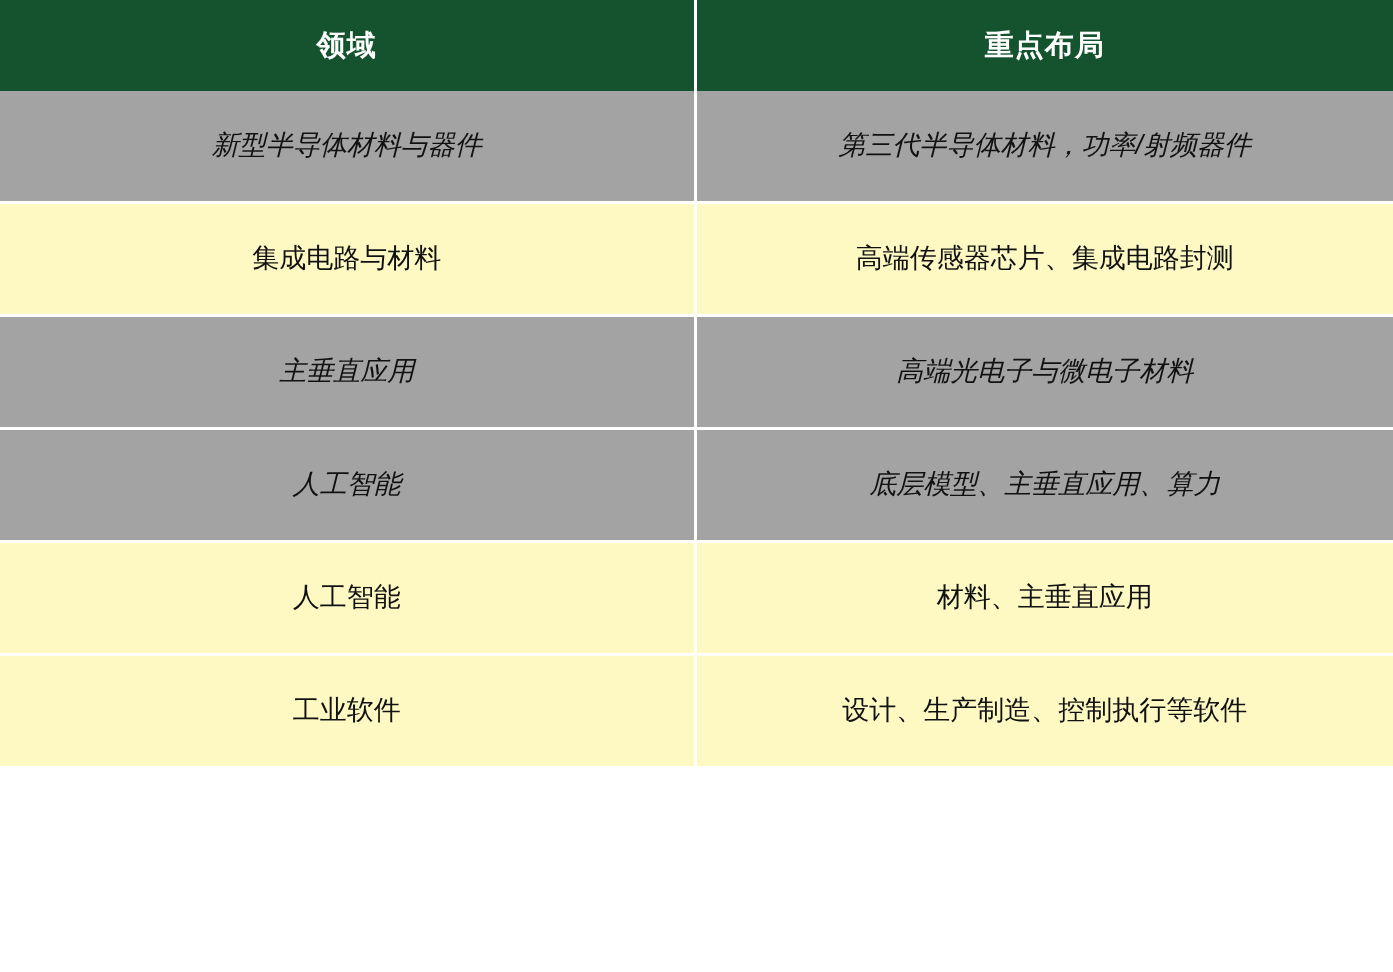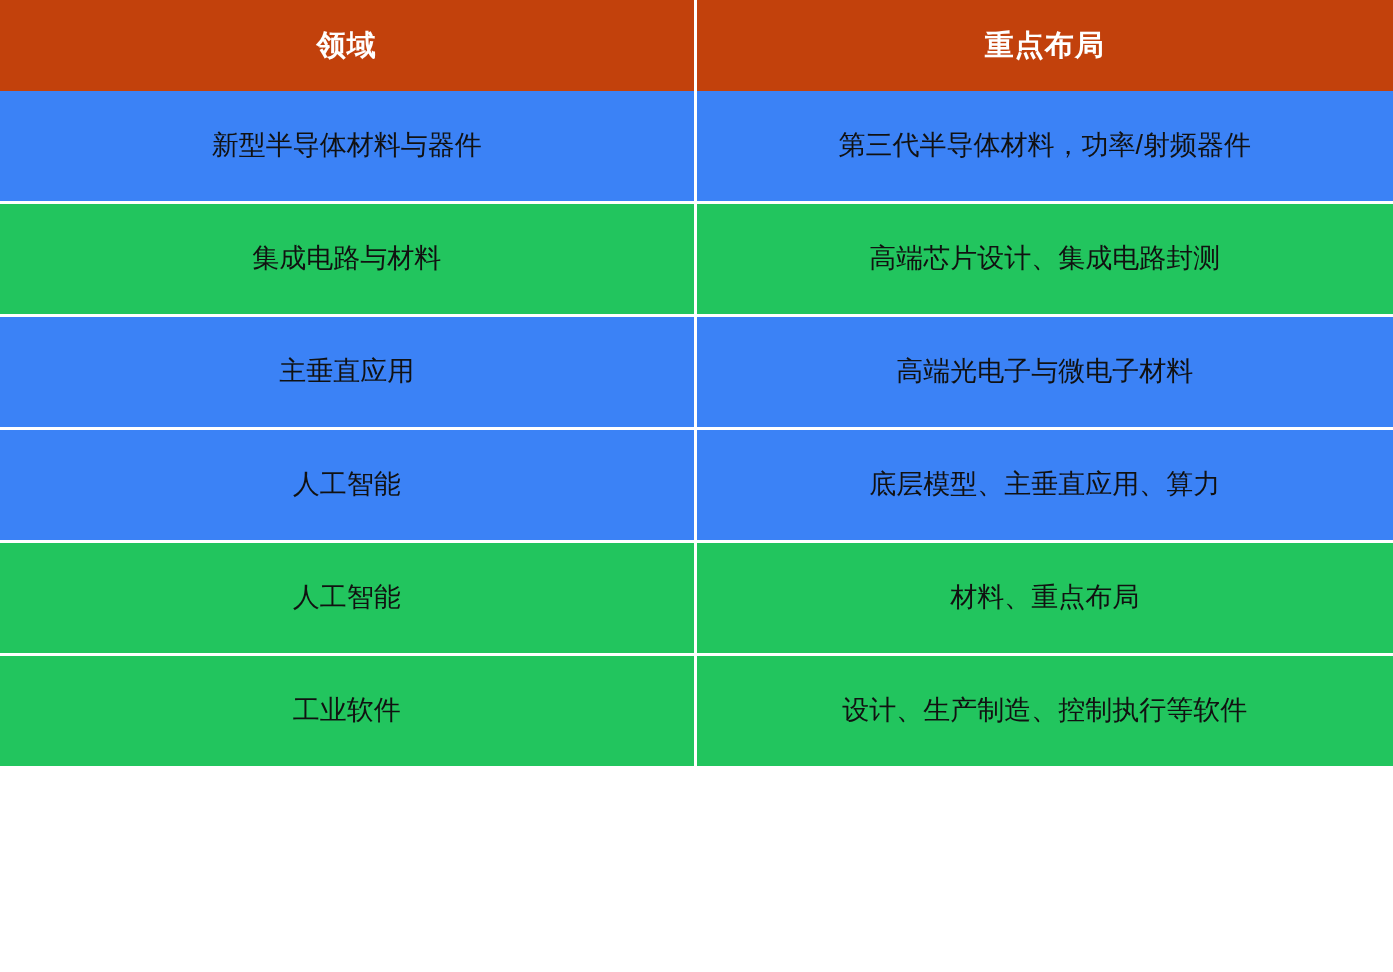--- a/index.html
+++ b/index.html
@@ -20,21 +20,21 @@
   }
   table.data-table {
     width: 1393px;
     border-collapse: collapse;
     table-layout: fixed;
   }
   col.col-domain { width: 695px; }
   col.col-focus  { width: 698px; }
 
   thead th {
-    background: #c2410c;
+    background: #14532d;
     color: #ffffff;
     font-size: 29px;
     font-weight: bold;
     height: 91px;
     text-align: center;
     vertical-align: middle;
     padding: 0;
     border-right: 3px solid #ffffff;
     letter-spacing: 1px;
   }
@@ -47,22 +47,22 @@
     vertical-align: middle;
     padding: 0 14px;
     height: 110px;
     border-right: 3px solid #ffffff;
     border-bottom: 3px solid #ffffff;
     line-height: 1.3;
   }
   tbody td:last-child { border-right: none; }
   tbody tr:last-child td { border-bottom: none; }
 
-  tbody tr.shade-dark td  { background: #3b82f6; }
-  tbody tr.shade-light td { background: #22c55e; }
+  tbody tr.shade-dark td  { background: #a3a3a3; font-style: italic; }
+  tbody tr.shade-light td { background: #fef9c3; }
 </style>
 </head>
 <body>
 
 <div class="table-wrap">
   <table class="data-table">
     <colgroup>
       <col class="col-domain">
       <col class="col-focus">
     </colgroup>
@@ -72,33 +72,33 @@
         <th>重点布局</th>
       </tr>
     </thead>
     <tbody>
       <tr class="shade-dark">
         <td>新型半导体材料与器件</td>
         <td>第三代半导体材料，功率/射频器件</td>
       </tr>
       <tr class="shade-light">
         <td>集成电路与材料</td>
-        <td>高端芯片设计、集成电路封测</td>
+        <td>高端传感器芯片、集成电路封测</td>
       </tr>
       <tr class="shade-dark">
         <td>主垂直应用</td>
         <td>高端光电子与微电子材料</td>
       </tr>
       <tr class="shade-dark">
         <td>人工智能</td>
         <td>底层模型、主垂直应用、算力</td>
       </tr>
       <tr class="shade-light">
         <td>人工智能</td>
-        <td>材料、重点布局</td>
+        <td>材料、主垂直应用</td>
       </tr>
       <tr class="shade-light">
         <td>工业软件</td>
         <td>设计、生产制造、控制执行等软件</td>
       </tr>
     </tbody>
   </table>
 </div>
 
 </body></html>

